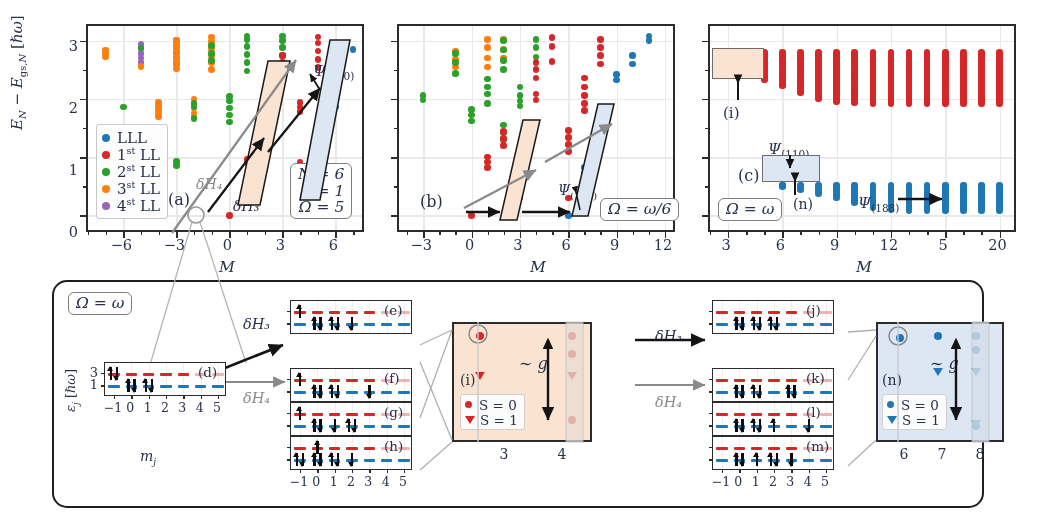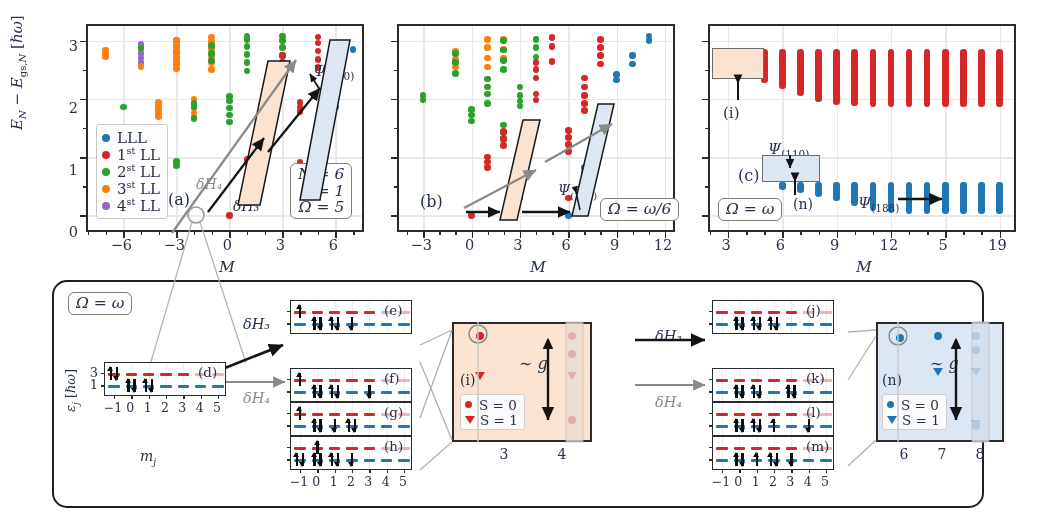--- a/index.html
+++ b/index.html
@@ -1058,21 +1058,21 @@
     <div class="ticklabel" style="left: 469.529px; top: 237px;">0</div>
     <div class="ticklabel" style="left: 517.882px; top: 237px;">3</div>
     <div class="ticklabel" style="left: 566.235px; top: 237px;">6</div>
     <div class="ticklabel" style="left: 614.588px; top: 237px;">9</div>
     <div class="ticklabel" style="left: 662.941px; top: 237px;">12</div>
     <div class="ticklabel" style="left: 726.095px; top: 237px;">3</div>
     <div class="ticklabel" style="left: 780.381px; top: 237px;">6</div>
     <div class="ticklabel" style="left: 834.667px; top: 237px;">9</div>
     <div class="ticklabel" style="left: 888.952px; top: 237px;">12</div>
     <div class="ticklabel" style="left: 943.238px; top: 237px;">5</div>
-    <div class="ticklabel" style="left: 997.524px; top: 237px;">19</div>
+    <div class="ticklabel" style="left: 997.524px; top: 237px;">20</div>
     <div class="lvl" style="left: 104px; top: 362px; width: 122px; height: 34px;">
       <div class="lvlgrid" style="left:9px;"></div>
       <div class="lvlgrid" style="left:26.333333333333332px;"></div>
       <div class="lvlgrid" style="left:43.666666666666664px;"></div>
       <div class="lvlgrid" style="left:61px;"></div>
       <div class="lvlgrid" style="left:78.33333333333333px;"></div>
       <div class="lvlgrid" style="left:95.66666666666666px;"></div>
       <div class="lvlgrid" style="left:113px;"></div>
       <div class="lvline" style="left:3.2800000000000002px;top:10.2px;width:11.44px;background:#d62728;"></div>
       <div class="lvline" style="left:20.613333333333333px;top:10.2px;width:11.44px;background:#d62728;"></div>

